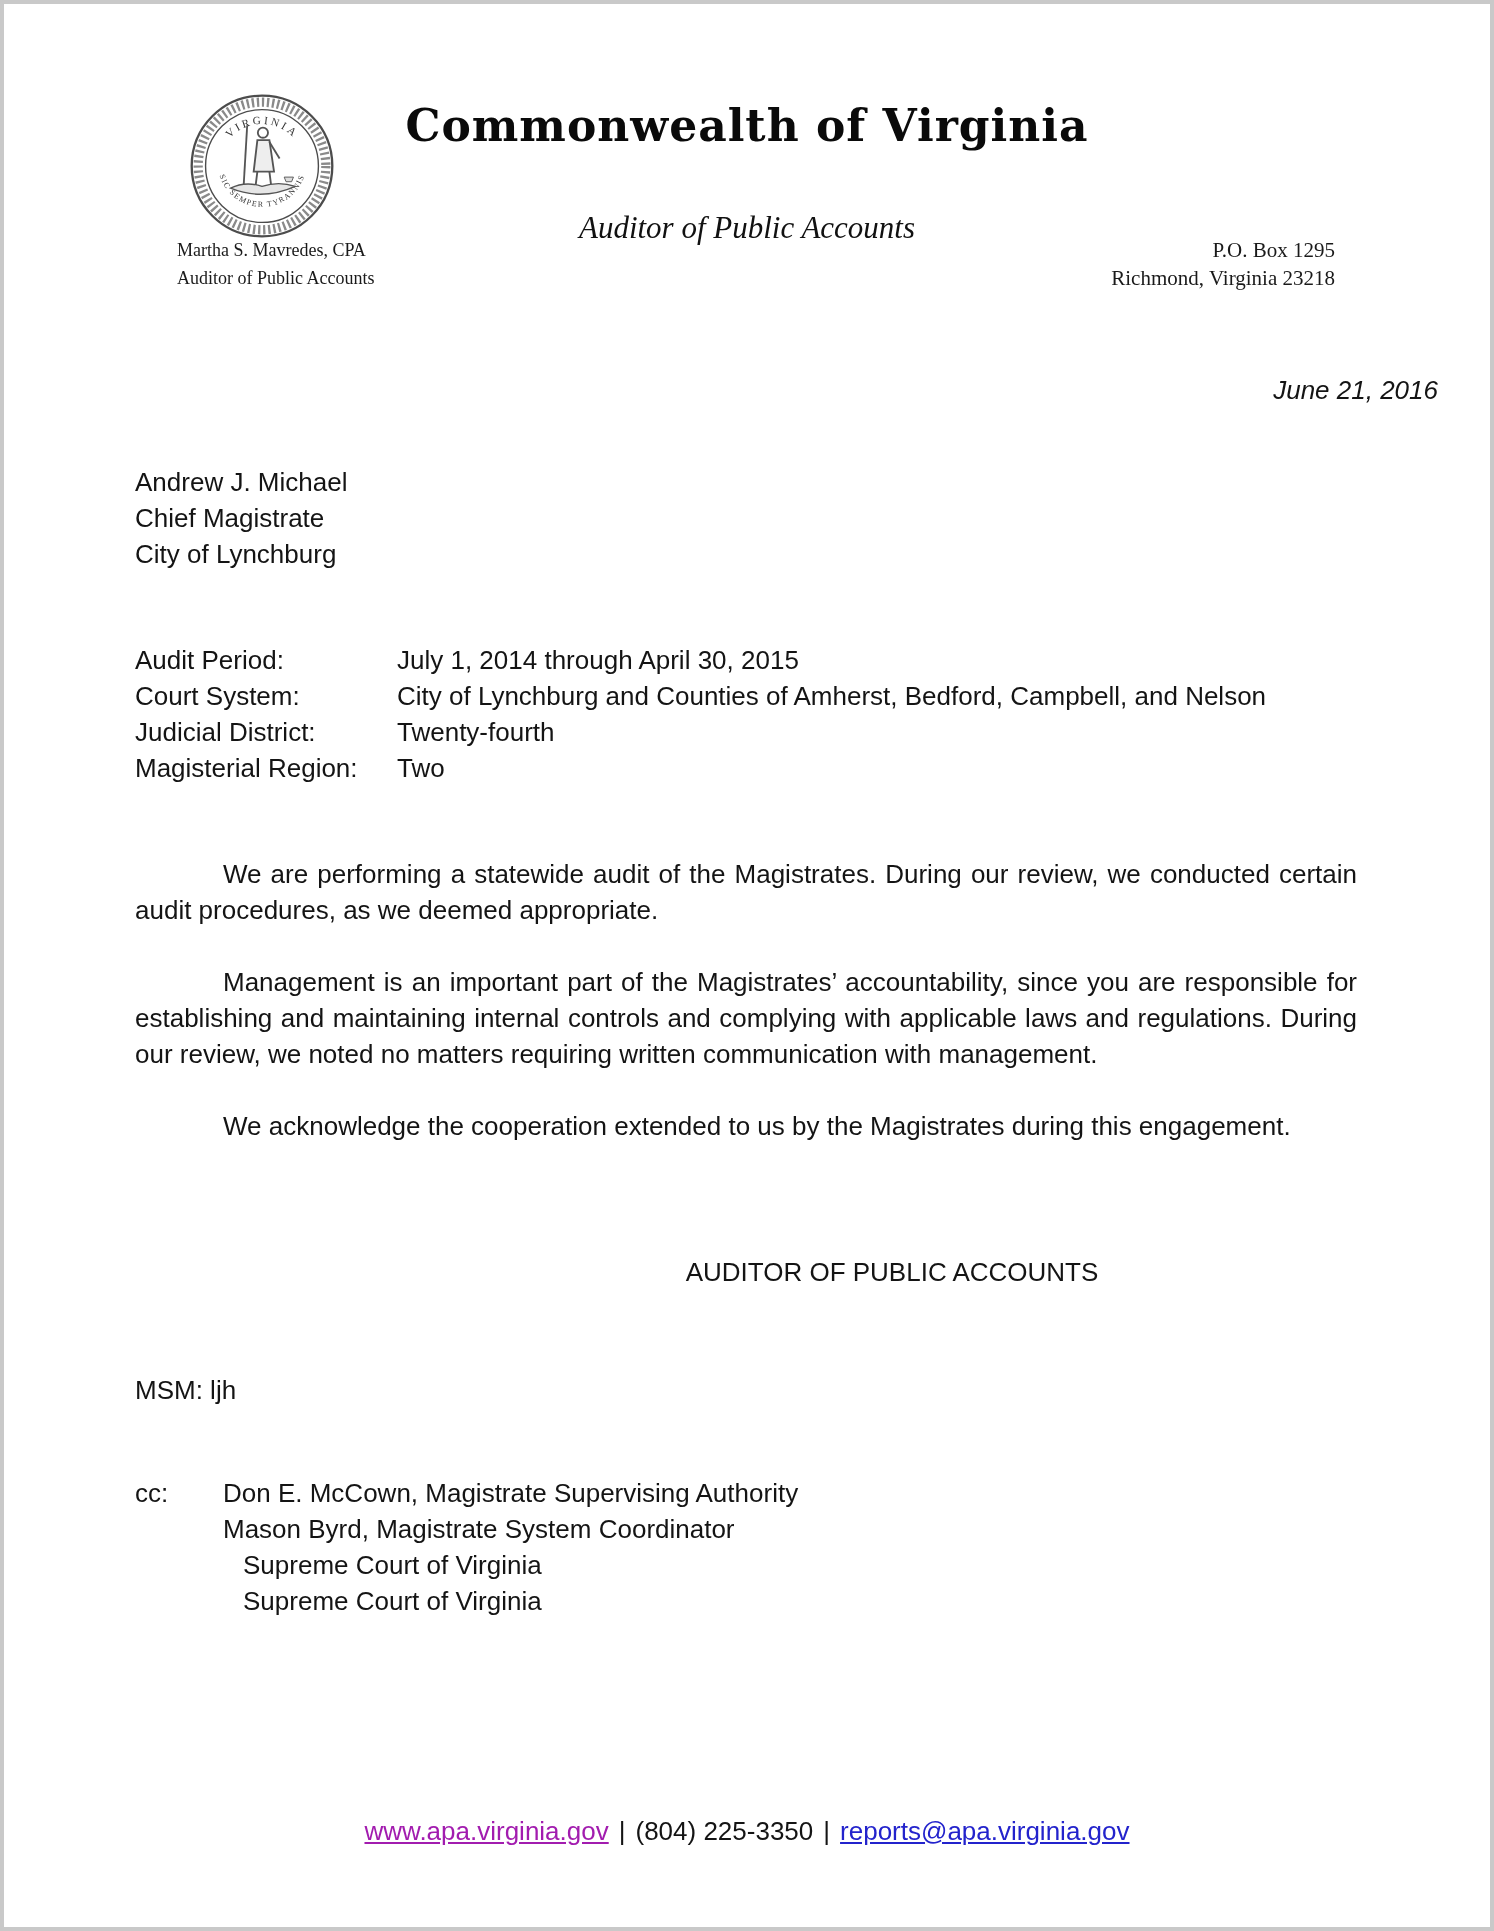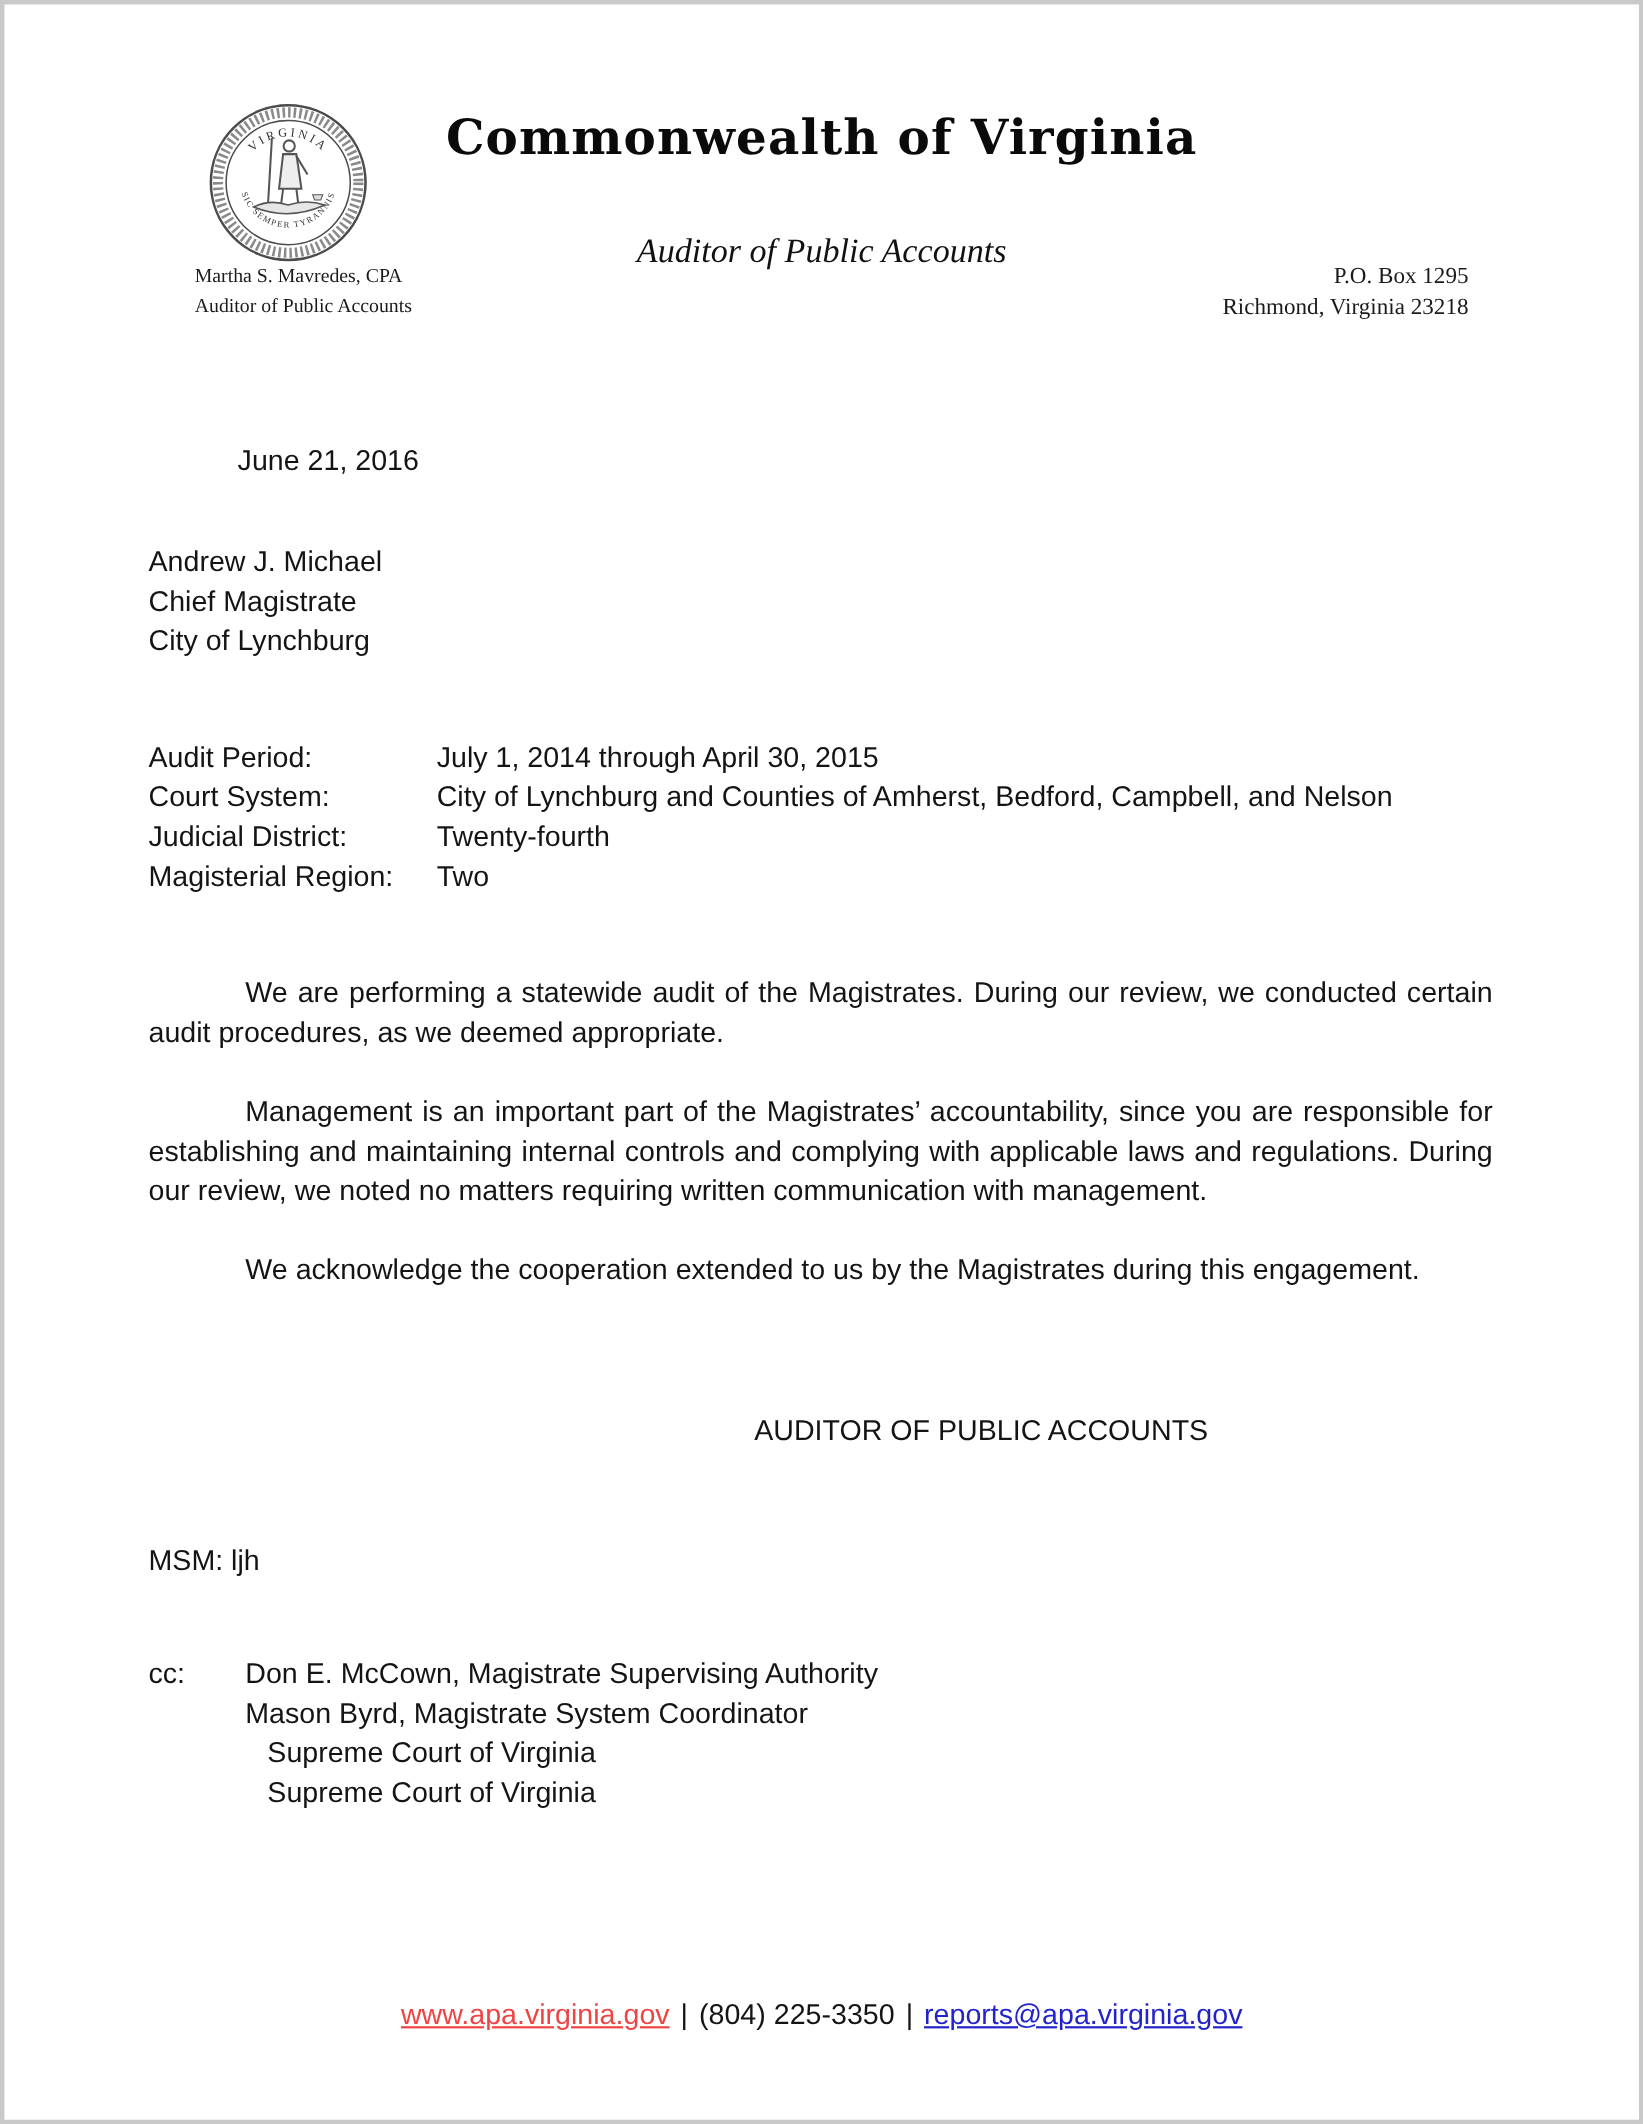--- a/index.html
+++ b/index.html
@@ -28,21 +28,21 @@
   .official{
     position:absolute;left:173px;top:232px;
     font-family:"Liberation Serif", serif;font-size:18px;line-height:28px;color:#1a1a1a;
   }
   .return-address{
     position:absolute;right:155px;top:232px;text-align:right;
     font-family:"Liberation Serif", serif;font-size:21px;line-height:28px;color:#1a1a1a;
   }
   
   .content{padding:0 133px 0 131px;line-height:36px;}
-  .date-line{margin-top:86px;text-align:left;position:relative;left:81px;}
+  .date-line{margin-top:58px;text-align:right;position:relative;left:81px;font-style:italic;}
   .recipient{margin-top:56px;}
   .detail-grid{margin-top:70px;display:grid;grid-template-columns:262px 1fr;row-gap:0;}
   .para{margin:36px 0 0 0;text-align:justify;text-indent:88px;}
   .para.first{margin-top:70px;}
   .signature-line{margin-top:110px;text-align:center;position:relative;left:146px;}
   .reference{margin-top:82px;}
   .cc-grid{margin-top:67px;display:grid;grid-template-columns:88px 1fr;}
   .cc-names{grid-column:2;}
   .cc-indent{padding-left:20px;}
   
@@ -131,16 +131,16 @@
       <div class="cc-names" style="grid-column:2; grid-row:1;">
         <div>Don E. McCown, Magistrate Supervising Authority</div>
         <div>Mason Byrd, Magistrate System Coordinator</div>
         <div class="cc-indent">Supreme Court of Virginia</div>
         <div class="cc-indent">Supreme Court of Virginia</div>
       </div>
     </div>
   </div>
 
   <div class="page-footer">
-    <a style="color:#ef4444;">www.apa.virginia.gov</a><span class="footer-sep">|</span><span>(804) 225-3350</span><span class="footer-sep">|</span><a style="color:#2323cc;">reports@apa.virginia.gov</a>
+    <a style="color:#a21caf;">www.apa.virginia.gov</a><span class="footer-sep">|</span><span>(804) 225-3350</span><span class="footer-sep">|</span><a style="color:#2323cc;">reports@apa.virginia.gov</a>
   </div>
 
 </div>
 
 </body></html>

